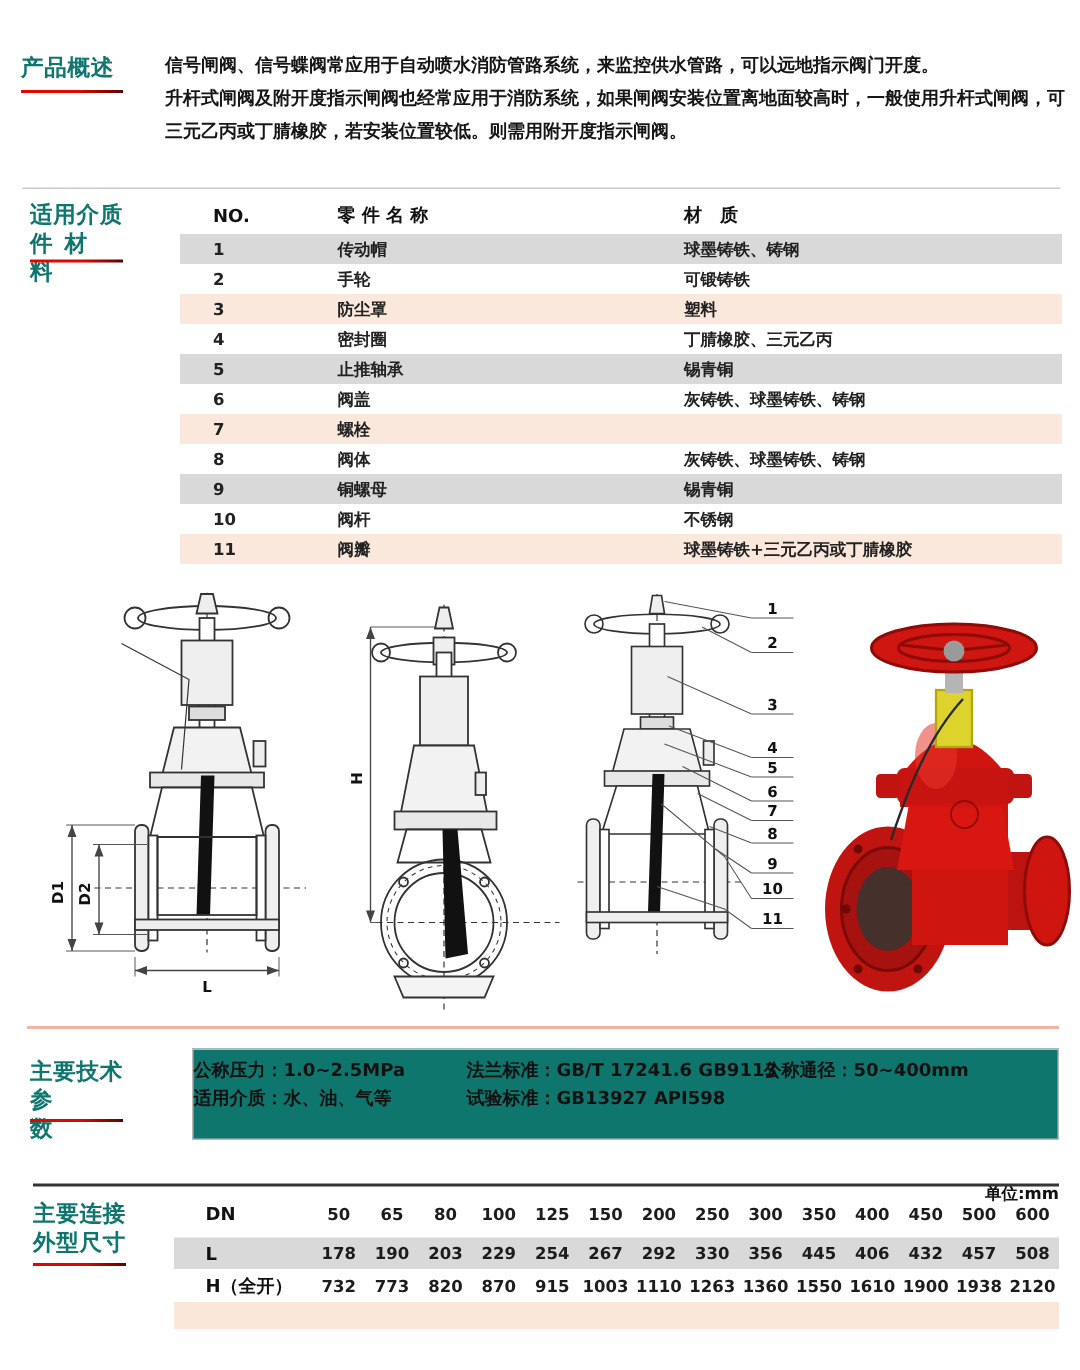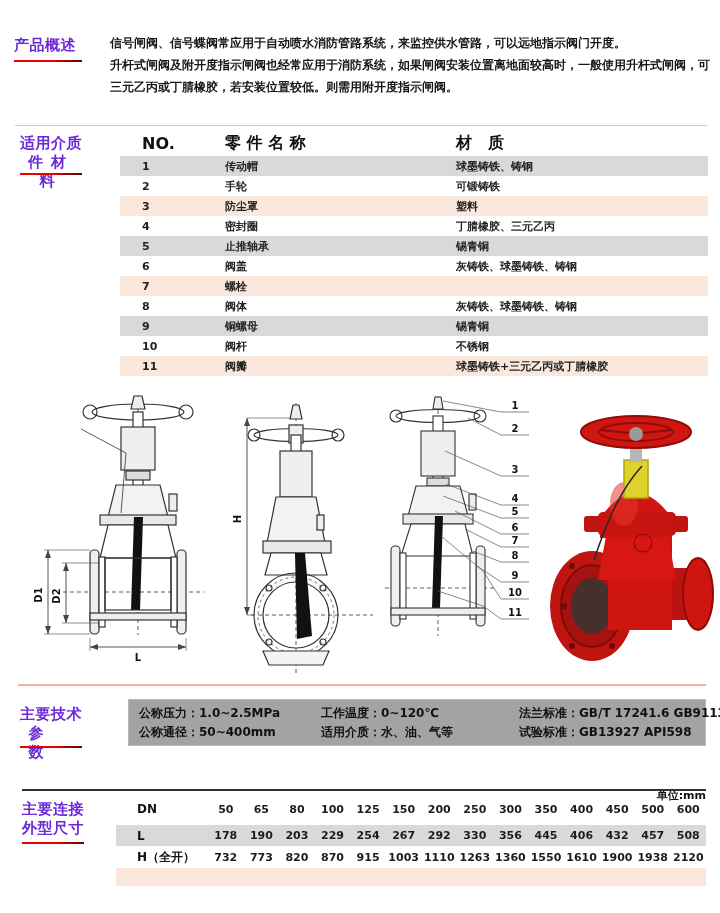--- a/index.html
+++ b/index.html
@@ -1,46 +1,46 @@
 <!DOCTYPE html>
 <html><head>
 <meta charset="utf-8">
 <style>
   html,body{margin:0;padding:0;background:#fff;}
   .page{position:relative;width:720px;height:913px;background:#fff;overflow:hidden;
         font-family:"DejaVu Sans","Liberation Sans",sans-serif;color:#111;}
   .abs{position:absolute;}
 
   
-  .sec-title{font-size:15px;font-weight:bold;color:#6d28d9;line-height:19px;letter-spacing:.5px;text-align:center;}
+  .sec-title{font-size:15px;font-weight:bold;color:#0f766e;line-height:19px;letter-spacing:.5px;}
   .sec-title .just{display:flex;justify-content:space-between;letter-spacing:0;}
   .sec-underline{height:2px;background:linear-gradient(to right,#e10600 55%,#5a0300);}
 
   
   .ov-text{font-size:12px;font-weight:bold;line-height:22px;color:#161616;white-space:nowrap;}
 
   .divider{height:1px;background:#c9c9c9;}
   .pink-divider{height:2px;background:#f3b3a0;}
 
   
   .ptable{width:588px;}
   .phead{display:grid;grid-template-columns:105px 231px 1fr;height:25px;align-items:center;
-         font-size:16px;font-weight:bold;}
+         font-size:12px;font-weight:bold;}
   .phead .no{padding-left:22px;}
   .prow{display:grid;grid-template-columns:105px 231px 1fr;height:20px;align-items:center;
         font-size:11px;font-weight:bold;color:#222;}
   .prow .no{padding-left:22px;}
   .gray{background:#d9d9d9;}
   .pink{background:#fbe8dc;}
   .white{background:#ffffff;}
 
   
-  .tech-box{background:#a3a3a3;border:1px solid #b9b9b9;width:578px;height:47px;
+  .tech-box{background:#0f766e;border:1px solid #b9b9b9;width:578px;height:61px;
             display:grid;grid-template-columns:182px 198px 1fr;grid-auto-rows:19px;
-            padding-top:5px;padding-left:10px;box-sizing:border-box;
+            padding-top:5px;box-sizing:border-box;
             font-size:12px;font-weight:bold;white-space:nowrap;}
 
   
   .unit{font-size:11px;font-weight:bold;text-align:right;}
   .blackline{height:2px;background:#333;}
   .dtable{width:590px;}
   .drow{display:flex;align-items:center;}
   .drow .lbl{width:92px;padding-left:21px;font-size:12px;font-weight:bold;box-sizing:border-box;flex:none;}
   .drow .val{flex:1;text-align:center;font-size:11px;font-weight:bold;color:#1c1c1c;}
   .row-dn{height:32px;}
@@ -316,21 +316,20 @@
   <div class="abs sec-title" style="left:20px;top:705px;width:62px;">
     <div>主要技术</div>
     <div>
         <span style="display:flex;justify-content:space-between;width:100%;letter-spacing:30px;">参数</span>
       </div>
   </div>
   <div class="abs sec-underline" style="left:20px;top:746px;width:62px;"></div>
 
   <div class="abs tech-box" style="left:128px;top:699px;">
     <div><span>公称压力：</span><span>1.0~2.5MPa</span></div>
-    <div><span>工作温度：</span><span>0~120℃</span></div>
     <div><span>法兰标准：</span><span>GB/T 17241.6 GB9113</span></div>
     <div><span>公称通径：</span><span>50~400mm</span></div>
     <div><span>适用介质：</span><span>水、油、气等</span></div>
     <div><span>试验标准：</span><span>GB13927 API598</span></div>
   </div>
 
   <div class="abs unit" style="left:610px;top:776px;width:96px;margin-top:12px;">单位:mm</div>
   <div class="abs blackline" style="left:22px;top:789px;width:684px;"></div>
 
   <div class="abs sec-title" style="left:22px;top:800px;width:62px;">

